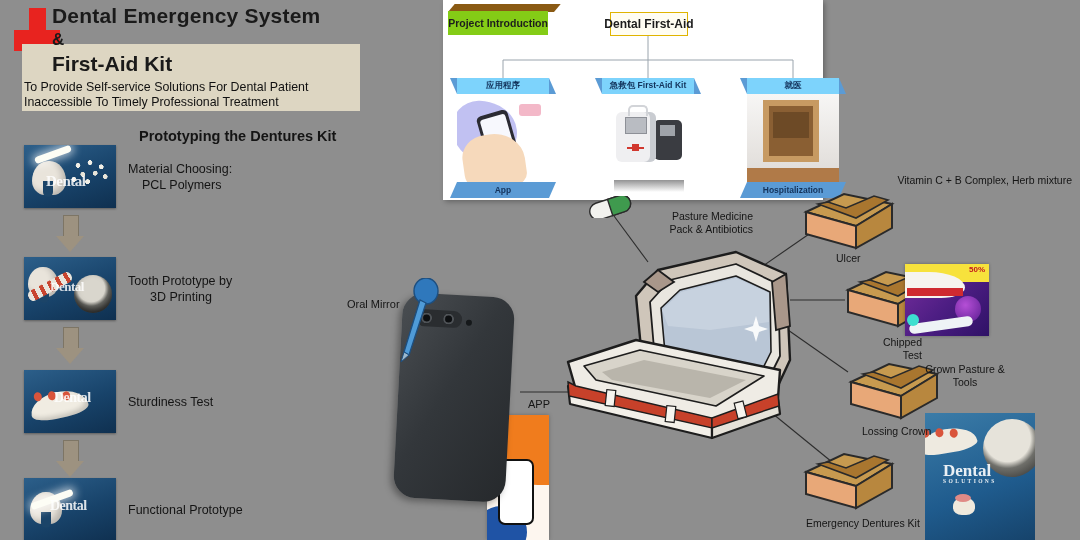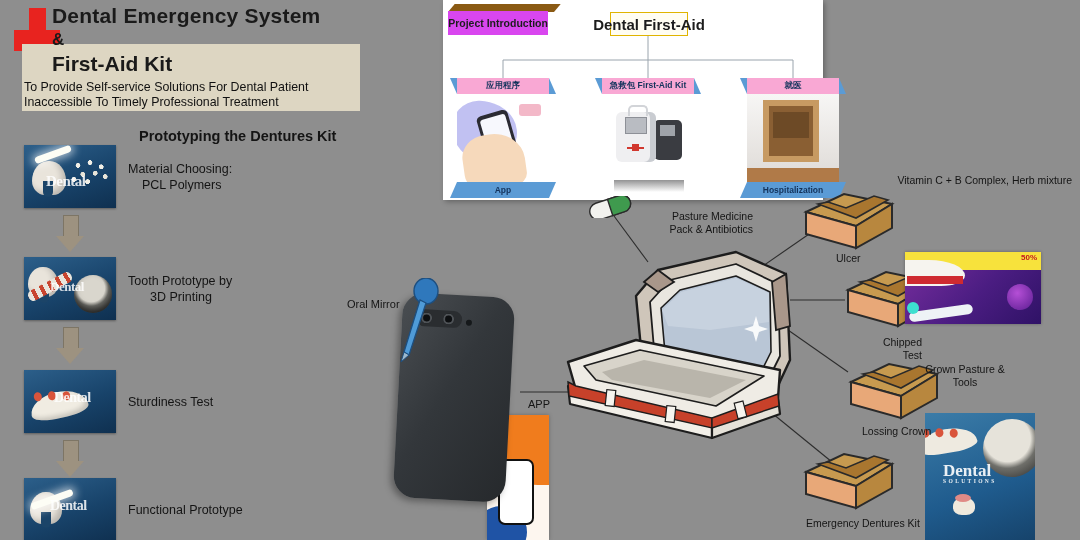--- a/index.html
+++ b/index.html
@@ -64,31 +64,31 @@
      font-size:12.5px;line-height:16px;color:#141414;width:200px;}
   .arrow-down{position:absolute;left:56px;width:28px;height:38px;}
   .arrow-down .shaft{position:absolute;left:7px;top:0;width:14px;height:22px;background:#9d9280;
      border:1px solid #7d7565;}
   .arrow-down .head{position:absolute;left:0;top:21px;width:0;height:0;
      border-left:14px solid transparent;border-right:14px solid transparent;border-top:16px solid #9d9280;}
 
   
   .intro-panel{position:absolute;left:443px;top:0;width:380px;height:200px;background:#fff;
      box-shadow:2px 2px 5px rgba(0,0,0,.28);}
-  .intro-tab{position:absolute;left:5px;top:11px;width:100px;height:24px;background:#d946ef;
+  .intro-tab{position:absolute;left:5px;top:11px;width:100px;height:24px;background:#84cc16;
      display:flex;align-items:center;justify-content:center;}
   .intro-tab span{font-size:10.5px;font-weight:700;color:#1d1d1d;white-space:nowrap;}
   .tab-fold{position:absolute;left:5px;top:4px;width:106px;height:8px;background:#8a5a14;
      transform:skewX(-40deg);transform-origin:left bottom;}
   .root-node{position:absolute;left:167px;top:12px;width:76px;height:22px;border:1.3px solid #e0b400;
      background:#fffdf2;display:flex;align-items:center;justify-content:center;}
-  .root-node span{font-size:15px;font-weight:600;color:#1c1c1c;white-space:nowrap;}
+  .root-node span{font-size:12px;font-weight:600;color:#1c1c1c;white-space:nowrap;}
   .tree-svg{position:absolute;left:0;top:0;width:380px;height:200px;}
   .leaf{position:absolute;width:92px;}
-  .leaf .head-band{position:relative;height:16px;background:#f9a8d4;display:flex;align-items:center;justify-content:center;}
+  .leaf .head-band{position:relative;height:16px;background:#7dd3fc;display:flex;align-items:center;justify-content:center;}
   .leaf .head-band:before{content:"";position:absolute;left:-7px;top:0;border-top:16px solid #5b9bd5;border-left:7px solid transparent;}
   .leaf .head-band:after{content:"";position:absolute;right:-7px;top:0;border-bottom:16px solid #5b9bd5;border-right:7px solid transparent;}
   .leaf .head-band span{font-size:8.5px;color:#13335c;font-weight:600;white-space:nowrap;z-index:2;}
   .leaf .pic{height:88px;position:relative;overflow:hidden;background:#fff;}
   .leaf .foot-band{position:relative;height:16px;background:#5b9bd5;display:flex;align-items:center;justify-content:center;}
   .leaf .foot-band:before{content:"";position:absolute;left:-7px;top:0;border-bottom:16px solid #5b9bd5;border-left:7px solid transparent;}
   .leaf .foot-band:after{content:"";position:absolute;right:-7px;top:0;border-top:16px solid #5b9bd5;border-right:7px solid transparent;}
   .leaf .foot-band span{font-size:8.5px;color:#13335c;font-weight:600;white-space:nowrap;z-index:2;}
 
   .pic-app{background:linear-gradient(140deg,#f2f2fb 0%,#e7e5f8 100%);}
@@ -153,22 +153,22 @@
   .dental-photo .logo small{display:block;font-size:5.5px;letter-spacing:2.4px;margin-top:-3px;}
   .dental-photo .bowl{position:absolute;right:-6px;top:6px;width:58px;height:58px;border-radius:50%;
      background:radial-gradient(circle at 42% 34%,#e6e3da 0 45%,#6f6f6a 58%,#252525 100%);}
   .dental-photo .den{position:absolute;left:-8px;top:16px;width:60px;height:24px;background:#eeeae0;
      border-radius:50% 50% 40% 40%/70% 70% 30% 30%;transform:rotate(-10deg);}
   .dental-photo .den i{position:absolute;top:-4px;width:8px;height:9px;background:#d9543b;border-radius:50%;}
   .dental-photo .tooth2{position:absolute;left:28px;top:84px;width:22px;height:18px;background:#efe9dd;
      border-radius:50% 50% 40% 40%;}
   .dental-photo .tooth2:after{content:"";position:absolute;left:2px;top:-3px;width:16px;height:8px;background:#e08a86;border-radius:50%;}
 
-  .pack-photo{position:absolute;left:905px;top:252px;width:96px;height:72px;overflow:hidden;
-     background:linear-gradient(135deg,#7b2fa0 0%,#4b1d82 55%,#2f1266 100%);box-shadow:0 0 3px rgba(0,0,0,.3);padding-left:40px;}
+  .pack-photo{position:absolute;left:905px;top:264px;width:84px;height:72px;overflow:hidden;
+     background:linear-gradient(135deg,#7b2fa0 0%,#4b1d82 55%,#2f1266 100%);box-shadow:0 0 3px rgba(0,0,0,.3);}
   .pack-photo .yel{position:absolute;left:0;top:0;right:0;height:18px;background:#f7e23c;}
   .pack-photo .white{position:absolute;left:0;top:8px;width:60px;height:26px;background:#f6f4ef;
      border-radius:0 60% 40% 0/0 60% 40% 0;}
   .pack-photo .redbar{position:absolute;left:2px;top:24px;width:56px;height:8px;background:#cf2a30;}
   .pack-photo .pct{position:absolute;right:4px;top:1px;font-size:8px;font-weight:700;color:#c2181f;}
   .pack-photo .circ{position:absolute;right:8px;bottom:14px;width:26px;height:26px;border-radius:50%;
      background:radial-gradient(circle at 40% 35%,#b54fd6,#5b1d91);}
   .pack-photo .brush{position:absolute;left:4px;bottom:6px;width:64px;height:10px;background:#eef3f6;
      border-radius:6px;transform:rotate(-8deg);}
   .pack-photo .tip{position:absolute;left:2px;bottom:10px;width:12px;height:12px;border-radius:50%;background:#3ddfd0;}

